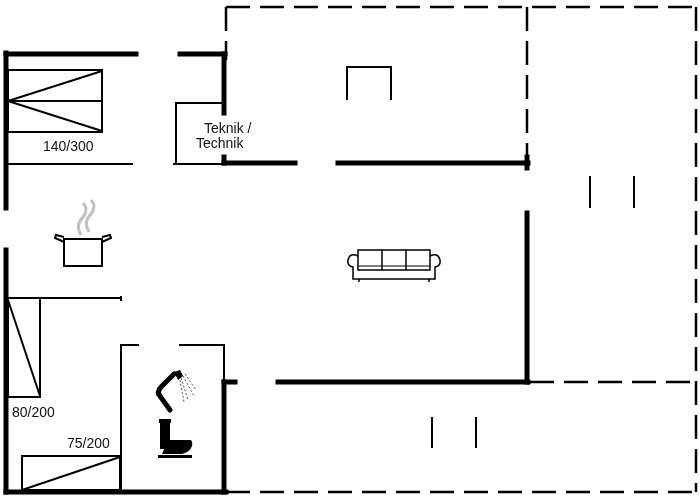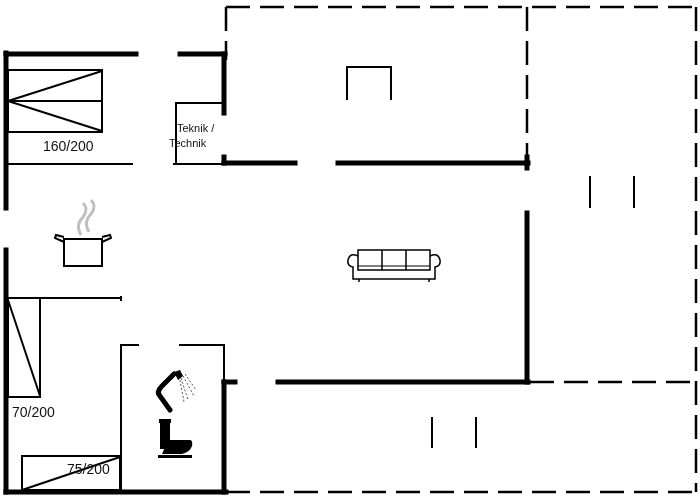--- a/index.html
+++ b/index.html
@@ -2,21 +2,21 @@
 <html><head>
   <meta charset="utf-8">
   <style>
     html, body { margin: 0; padding: 0; background: #ffffff; }
     body { width: 700px; height: 500px; overflow: hidden; position: relative; font-family: "Liberation Sans", sans-serif; }
     #plan { position: absolute; left: 0; top: 0; width: 700px; height: 500px; }
     .wall { stroke: #000; stroke-width: 5; fill: none; stroke-linecap: square; }
     .thin { stroke: #000; stroke-width: 2; fill: none; }
     .dash { stroke: #000; stroke-width: 2.5; fill: none; stroke-dasharray: 24 10; }
     .label { position: absolute; color: #111; font-size: 14px; line-height: 14px; white-space: nowrap; }
-    .label.small { font-size: 11px; line-height: 13px; }
+    .label.small { font-size: 14px; line-height: 13px; margin-left: 27px; }
   </style>
 </head>
 <body>
 
 <svg id="plan" viewBox="0 0 700 500" xmlns="http://www.w3.org/2000/svg">
 
   <g>
     <line class="dash" x1="226" y1="7" x2="696" y2="7"></line>
     <line class="dash" x1="226" y1="7" x2="226" y2="60"></line>
     <line class="dash" x1="527" y1="7" x2="527" y2="160"></line>
@@ -125,17 +125,17 @@
   <g>
     <line class="thin" x1="590" y1="176" x2="590" y2="208"></line>
     <line class="thin" x1="634" y1="176" x2="634" y2="208"></line>
   </g>
   <g>
     <line class="thin" x1="432" y1="417" x2="432" y2="448"></line>
     <line class="thin" x1="476" y1="417" x2="476" y2="448"></line>
   </g>
 </svg>
 
-<div class="label" style="left:43px; top:139px;">160/200</div>
+<div class="label" style="left:43px; top:139px;">140/300</div>
 <div class="label small" style="left:177px; top:122px;">Teknik /</div>
 <div class="label small" style="left:169px; top:137px;">Technik</div>
-<div class="label" style="left:12px; top:405px;">70/200</div>
-<div class="label" style="left:67px; top:462px;">75/200</div>
+<div class="label" style="left:12px; top:405px;">80/200</div>
+<div class="label" style="left:67px; top:436px;">75/200</div>
 
 </body></html>

